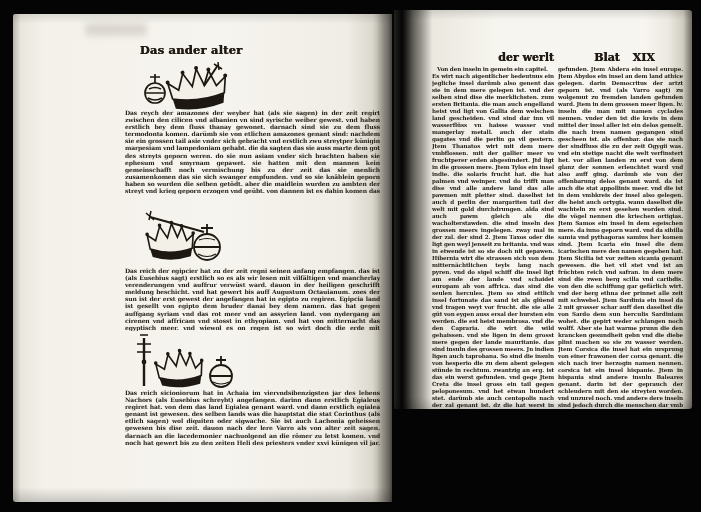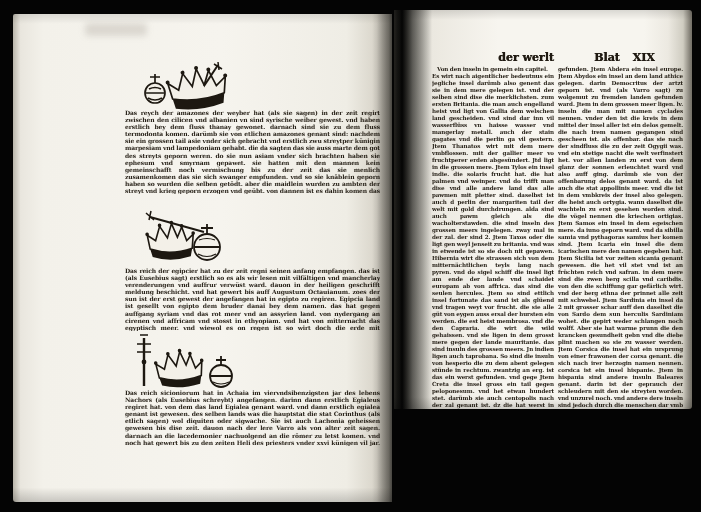--- a/index.html
+++ b/index.html
@@ -46,20 +46,21 @@
   svg .pa{fill:#f3f0e8;stroke:#1d1811;}
 </style>
 </head>
 <body>
 
 <div class="photo">
 
   <div class="page page-left">
     <div class="ghost"></div>
 
+    <div class="lp-header">Das ander alter</div>
 
     <div class="woodcut wc1">
       <svg width="92" height="52" viewBox="0 0 92 52">
         <g class="ln" stroke-width="1.7">
           <circle class="pa" cx="13" cy="33" r="10"></circle>
           <path d="M4,33 H22 M13,23 V14 M8,17 H18"></path>
           <path d="M6,38 Q13,42 20,38 M7,29 Q13,26 19,29"></path>
         </g>
         <g transform="rotate(-7 55 32)">
           <path class="pa" stroke-width="1.7" d="M30,36 L27,20 L37,28 L43,12 L51,26 L57,9 L63,26 L69,12 L75,28 L85,20 L82,36 Q56,43 30,36 Z"></path>

